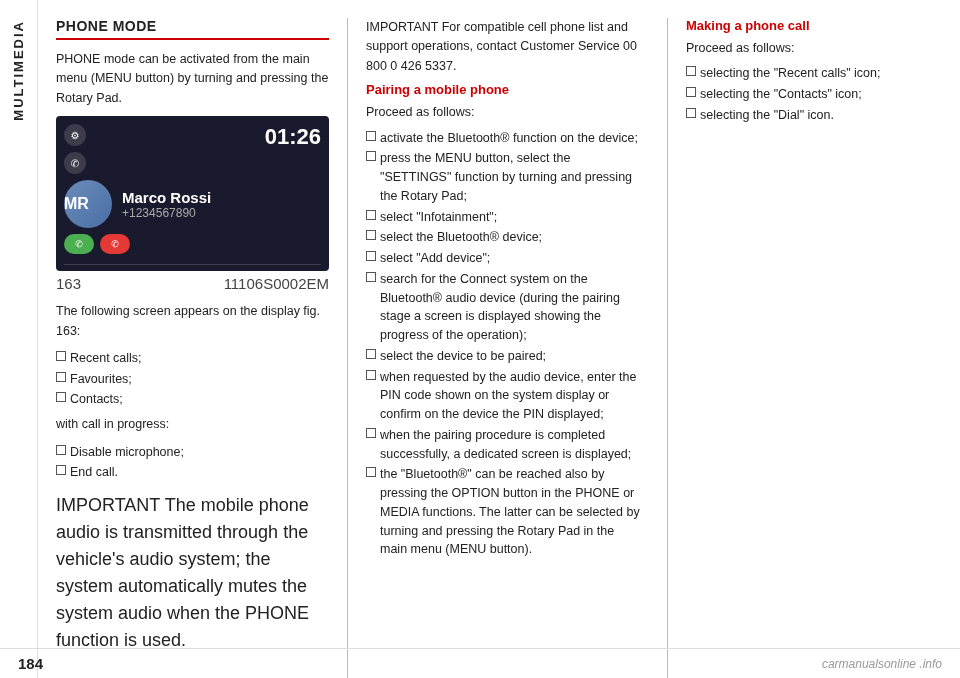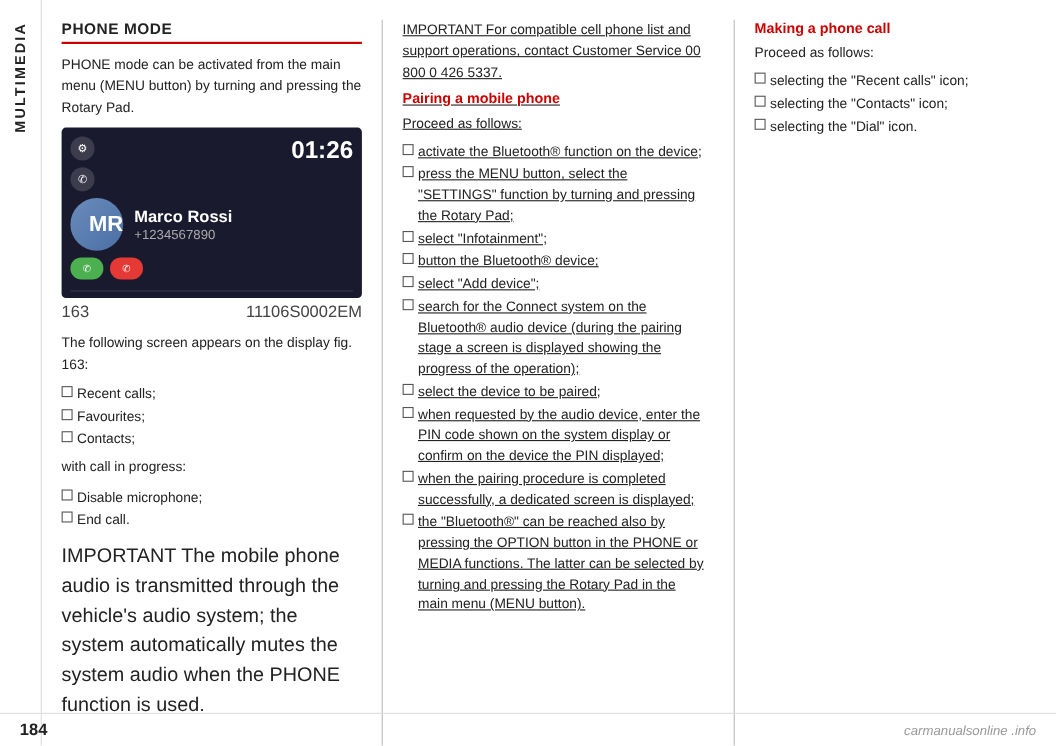--- a/index.html
+++ b/index.html
@@ -105,22 +105,22 @@
       gap: 10px;
       margin-bottom: 4px;
     }
     .contact-avatar {
       width: 48px;
       height: 48px;
       border-radius: 50%;
       background: linear-gradient(135deg, #6b8cba, #4a6fa5);
       display: flex;
       align-items: center;
-      justify-content: flex-end;
-      font-size: 20px;
+      justify-content: flex-start;
+      font-size: 16px;
       font-weight: bold;
       color: #fff;
       flex-shrink: 0;
     }
     .contact-info {
       display: flex;
       flex-direction: column;
     }
     .contact-name {
       font-size: 15px;
@@ -197,21 +197,20 @@
       line-height: 1.55;
       margin-top: 10px;
     }
 
     
     .col-middle {
       width: 320px;
       padding: 0 27px 18px 18px;
       border-right: 1px solid #bbb;
       flex-shrink: 0;
-      text-decoration: underline;
     }
     .col-middle .body-text {
       font-size: 12.5px;
       line-height: 1.55;
       margin-bottom: 6px;
     }
     .pairing-title {
       font-weight: bold;
       font-size: 13px;
       color: #c00;
@@ -353,21 +352,21 @@
       <div class="checkbox-item">
         <div class="checkbox-icon"></div>
         <span>press the MENU button, select the "SETTINGS" function by turning and pressing the Rotary Pad;</span>
       </div>
       <div class="checkbox-item">
         <div class="checkbox-icon"></div>
         <span>select "Infotainment";</span>
       </div>
       <div class="checkbox-item">
         <div class="checkbox-icon"></div>
-        <span>button the Bluetooth® device;</span>
+        <span>select the Bluetooth® device;</span>
       </div>
       <div class="checkbox-item">
         <div class="checkbox-icon"></div>
         <span>select "Add device";</span>
       </div>
       <div class="checkbox-item">
         <div class="checkbox-icon"></div>
         <span>search for the Connect system on the Bluetooth® audio device (during the pairing stage a screen is displayed showing the progress of the operation);</span>
       </div>
       <div class="checkbox-item">

